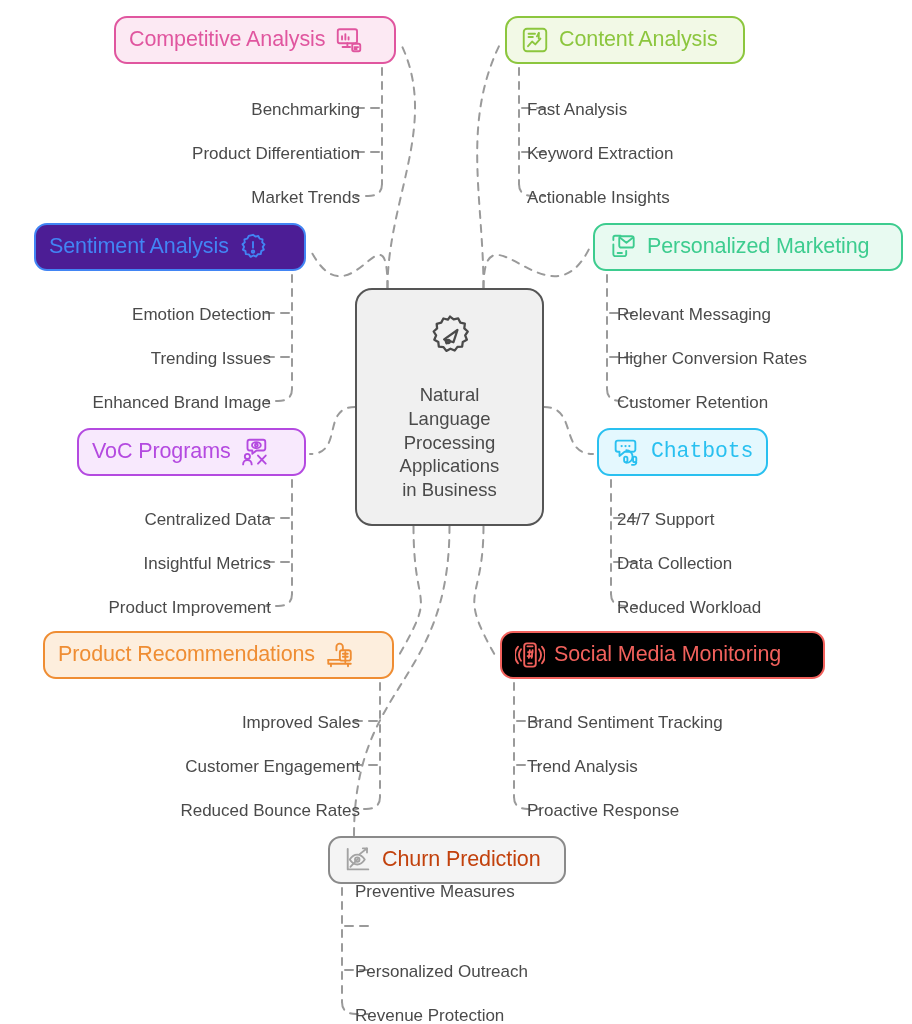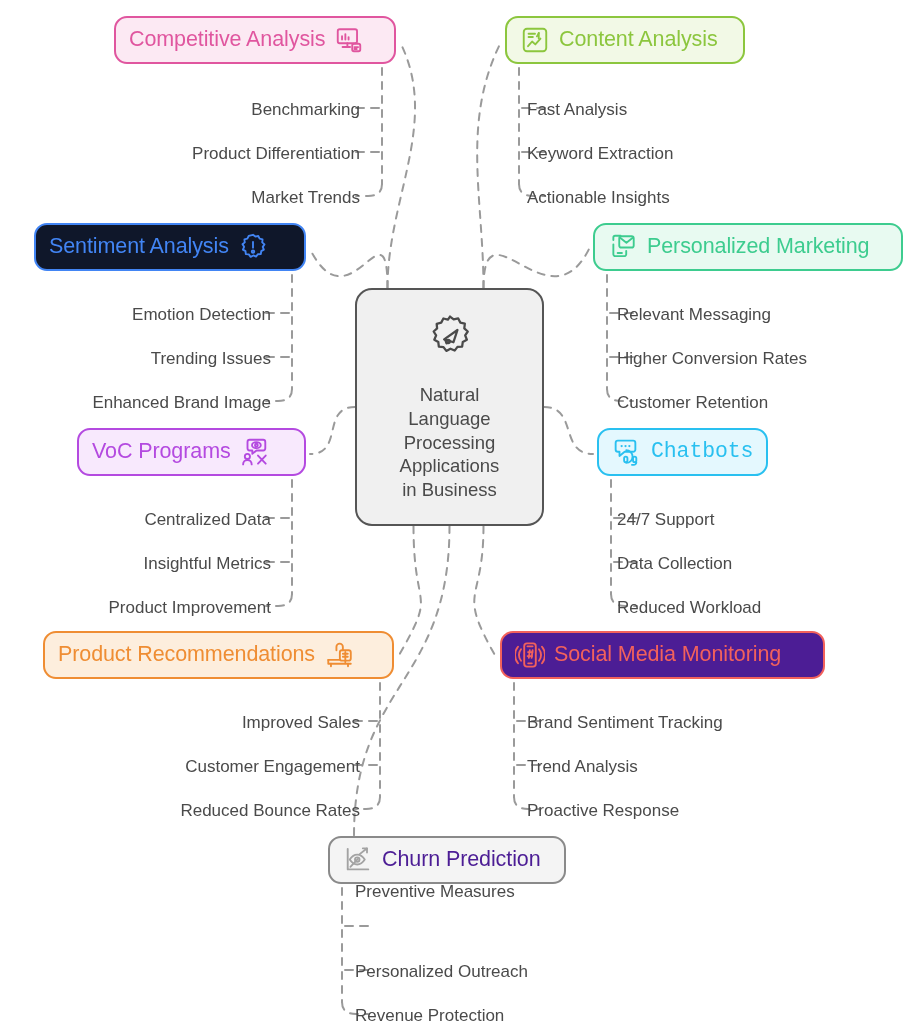--- a/index.html
+++ b/index.html
@@ -183,21 +183,21 @@
           <svg viewBox="0 0 28 28" width="30" height="30" fill="none" stroke="#8cc63e" stroke-width="1.75" stroke-linecap="round" stroke-linejoin="round" style="color:#8cc63e">
             <rect x="3.5" y="3.5" width="21" height="21" rx="3"></rect>
             <path d="M8 8.2h6M8 11.2h4"></path>
             <path d="M17.5 7.5v5"></path>
             <path d="M15.8 10.6l1.7-3"></path>
             <path d="M7.5 19.8l3.8-4.4 3 2.7 4.8-5.4"></path>
           </svg>
         </span>
         <span class="label" style="color: rgb(140, 198, 62);">Content Analysis</span>
       </div>
-      <div class="node icon-right" style="left: 34px; top: 223px; min-width: 272px; border-color: rgb(66, 133, 244); background: #0f172a;">
+      <div class="node icon-right" style="left: 34px; top: 223px; min-width: 272px; border-color: rgb(66, 133, 244); background: #4c1d95;">
         <span class="nicon">
           <svg viewBox="0 0 28 28" width="30" height="30" fill="none" stroke="#4285f4" stroke-width="1.75" stroke-linecap="round" stroke-linejoin="round" style="color:#4285f4">
             <path d="M14 2.6 l2.2 1.7 2.7-0.6 1.3 2.5 2.7 0.7 -0.3 2.8 2.1 1.9 -1.6 2.3 1 2.6 -2.4 1.3 -0.4 2.8 -2.8 0.2 -1.7 2.2 -2.5-1.1 -2.5 1.3 -1.7-2.3 -2.8-0.3 -0.3-2.8 -2.4-1.4 1.1-2.6 -1.5-2.3 2.1-1.8 -0.3-2.8 2.7-0.7 1.3-2.5z"></path>
             <path d="M14 9.2v5.4"></path>
             <circle cx="14" cy="18.3" r="1.15"></circle>
           </svg>
         </span>
         <span class="label" style="color: rgb(66, 133, 244);">Sentiment Analysis</span>
       </div>
       <div class="node" style="left: 593px; top: 223px; min-width: 310px; border-color: rgb(61, 204, 143); background: rgb(232, 250, 241);">
@@ -247,21 +247,21 @@
             <rect x="14.8" y="9.6" width="10.2" height="9.6" rx="2"></rect>
             <path d="M17.6 12.8h4.6M17.6 15.6h4.6M19.9 11.2v9.5"></path>
             <path d="M4 18.6h10.4"></path>
             <path d="M4 18.6v3.6h21"></path>
             <path d="M6.5 22.2v2.4"></path>
             <path d="M22.4 22.2v2.4"></path>
           </svg>
         </span>
         <span class="label" style="color: rgb(239, 141, 51);">Product Recommendations</span>
       </div>
-      <div class="node" style="left: 500px; top: 631px; min-width: 325px; border-color: rgb(242, 97, 92); background: #4c1d95;">
+      <div class="node" style="left: 500px; top: 631px; min-width: 325px; border-color: rgb(242, 97, 92); background: #000000;">
         <span class="nicon">
           <svg viewBox="0 0 28 28" width="30" height="30" fill="none" stroke="#f2615c" stroke-width="1.75" stroke-linecap="round" stroke-linejoin="round" style="color:#f2615c">
             <rect x="8.6" y="3.2" width="10.8" height="21.6" rx="2.6"></rect>
             <path d="M11.6 5.9h4.8M12.3 21.8h3.4"></path>
             <path d="M12.2 11.3h4.1M11.8 15h4.1"></path>
             <path d="M13.8 9.6l-0.9 7.1M16.4 9.6l-0.9 7.1"></path>
             <path d="M5.6 8.6a8.6 8.6 0 0 0 0 10.8M2.8 6.3a12 12 0 0 0 0 15.4"></path>
             <path d="M22.4 8.6a8.6 8.6 0 0 1 0 10.8M25.2 6.3a12 12 0 0 1 0 15.4"></path>
           </svg>
         </span>
@@ -271,21 +271,21 @@
         <span class="nicon">
           <svg viewBox="0 0 28 28" width="30" height="30" fill="none" stroke="#a3a3a3" stroke-width="1.75" stroke-linecap="round" stroke-linejoin="round" style="color:#a3a3a3">
             <path d="M4.4 3.6v19.2h19.2"></path>
             <path d="M6.9 20.4l7-7.4"></path>
             <path d="M15.6 8.5l6.6-5.3"></path>
             <path d="M18.5 3.1h3.9v3.9"></path>
             <path d="M6.3 13.6c2-3.1 4.6-4.6 7-4.6s5 1.5 7 4.6c-2 3.1-4.6 4.6-7 4.6s-5-1.5-7-4.6z"></path>
             <circle cx="13.3" cy="13.6" r="2.1"></circle>
           </svg>
         </span>
-        <span class="label" style="color: #4c1d95;">Churn Prediction</span>
+        <span class="label" style="color: #c2410c;">Churn Prediction</span>
       </div>
     </div>
   <div id="leaves-layer">
       <div class="leaf left-side" style="left: 360px; top: 101px;">Benchmarking</div>
       <div class="leaf left-side" style="left: 360px; top: 145px;">Product Differentiation</div>
       <div class="leaf left-side" style="left: 360px; top: 189px;">Market Trends</div>
       <div class="leaf right-side" style="left: 527px; top: 101px;">Fast Analysis</div>
       <div class="leaf right-side" style="left: 527px; top: 145px;">Keyword Extraction</div>
       <div class="leaf right-side" style="left: 527px; top: 189px;">Actionable Insights</div>
       <div class="leaf left-side" style="left: 271px; top: 306px;">Emotion Detection</div>

